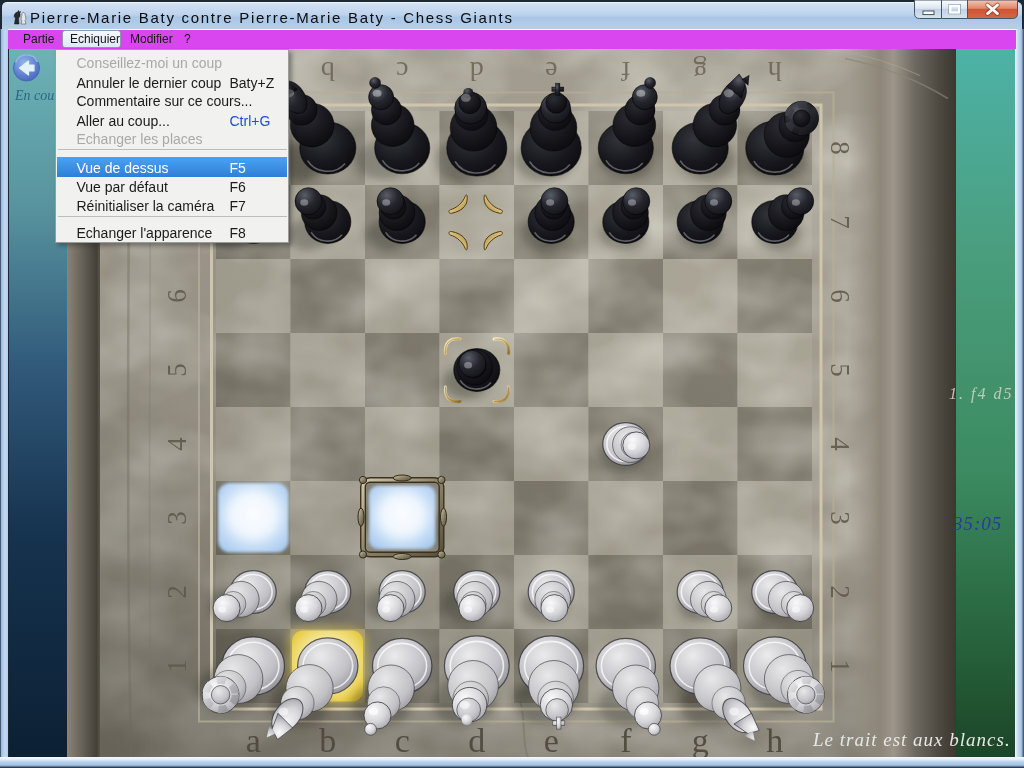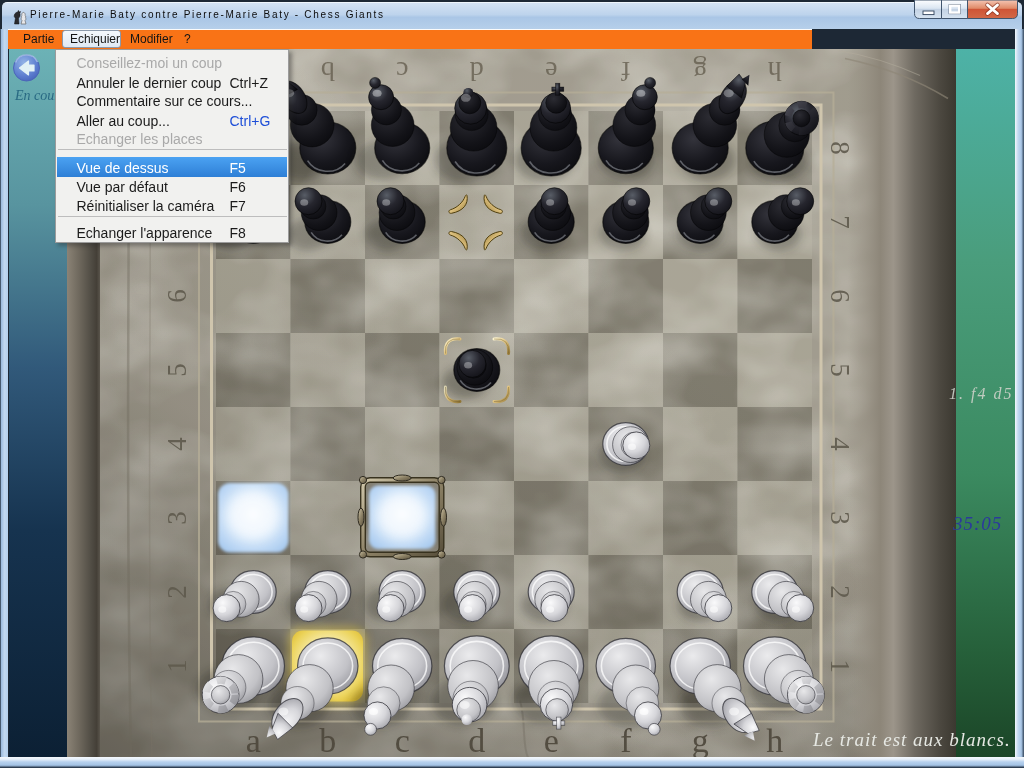--- a/index.html
+++ b/index.html
@@ -1,21 +1,21 @@
 <!DOCTYPE html>
 <html><head><meta charset="utf-8"><style>
 html,body{margin:0;padding:0;width:1024px;height:768px;overflow:hidden;
 font-family:"Liberation Sans",sans-serif;background:#1d2835}
 *{box-sizing:border-box}
 #win{position:absolute;inset:0;background:#1d2835;border-radius:6px 6px 0 0}
 #titlebar{position:absolute;left:2px;top:2px;width:1020px;height:26.5px;
 background:linear-gradient(180deg,#d3e2f4 0%,#bdd3ec 45%,#aac6e6 55%,#b6cfea 100%);
 border-radius:5px 5px 0 0;border-top:1px solid #eef5fc}
-#title{position:absolute;left:28px;top:6px;font-size:10px;letter-spacing:1.7px;color:#0c0c0c}
-#menubar{position:absolute;left:8px;top:28.5px;width:804px;height:20px;background:#f97316;
+#title{position:absolute;left:28px;top:6px;font-size:15px;letter-spacing:1.7px;color:#0c0c0c}
+#menubar{position:absolute;left:8px;top:28.5px;width:1008px;height:20px;background:#d946ef;
 border-top:1px solid #fbfbfb;font-size:12px;z-index:20}
 .mi{position:absolute;top:1px;height:17px;line-height:17px;color:#151515}
 #echi{position:absolute;left:54px;top:0.5px;width:59px;height:18px;line-height:17px;text-align:right;
 background:linear-gradient(#f4f8fc,#dfe9f4);border:1px solid #8b99ab;border-radius:3px;color:#151515}
 #lborder{position:absolute;left:0;top:28.5px;width:8px;height:731.5px;
 background:linear-gradient(90deg,#46586d 0%,#46586d 6%,#9dbbdd 16%,#c2d8f0 55%,#b4cfec 100%)}
 #rborder{position:absolute;left:1015px;top:28.5px;width:9px;height:731.5px;
 background:linear-gradient(90deg,#f2f7fc 0%,#c2d8f0 35%,#a9c6e6 70%,#33455a 100%)}
 #bborder{position:absolute;left:0;top:757px;width:1024px;height:11px;
 background:linear-gradient(180deg,#f4f8fd 0%,#e9f1fa 20%,#b7d1ee 45%,#a3c2e4 75%,#2c3b4e 96%)}
@@ -656,21 +656,21 @@
           <stop offset="0.55" stop-color="#5e7fd0"></stop>
 <stop offset="1" stop-color="#3a57b0"></stop>
         </radialGradient>
 <path d="M 19.5,67.5 L 28.5,60.5 L 28.5,64.6 L 34,64.6 L 34,70.4 L 28.5,70.4 L 28.5,74.5 Z" fill="#e2f2f6" stroke="#e2f2f6" stroke-width="1.2" stroke-linejoin="round"></path>
 </svg>
 </div>
 <div style="position:absolute;left:54.5px;top:48.5px;width:234px;height:194px;background:#f1f1ef;border:1px solid #9b9b9b;box-shadow:3px 3px 4px rgba(40,40,40,0.4);font-size:14px;z-index:30">
       <div style="position:absolute;left:1px;top:107.5px;width:230px;height:19.5px;background:linear-gradient(#4ba2f2,#2e7fd6)"></div>
       <div style="position:absolute;left:21px;top:4px;height:19px;line-height:19px;color:#a9a9a9">Conseillez-moi un coup</div>
       <div style="position:absolute;left:21px;top:24px;height:19px;line-height:19px;color:#1b1b1b">Annuler le dernier coup</div>
-      <div style="position:absolute;left:174px;top:24px;height:19px;line-height:19px;color:#1b1b1b">Ctrl+Z</div>
+      <div style="position:absolute;left:174px;top:24px;height:19px;line-height:19px;color:#1b1b1b">Baty+Z</div>
       <div style="position:absolute;left:21px;top:42px;height:19px;line-height:19px;color:#1b1b1b">Commentaire sur ce cours...</div>
       <div style="position:absolute;left:21px;top:62px;height:19px;line-height:19px;color:#1b1b1b">Aller au coup...</div>
       <div style="position:absolute;left:174px;top:62px;height:19px;line-height:19px;color:#1d4ed8">Ctrl+G</div>
       <div style="position:absolute;left:21px;top:80px;height:19px;line-height:19px;color:#a9a9a9">Echanger les places</div>
       <div style="position:absolute;left:2px;top:99.5px;width:229px;height:1px;background:#bdbdbd"></div>
       <div style="position:absolute;left:21px;top:109px;height:19px;line-height:19px;color:#ffffff">Vue de dessus</div>
       <div style="position:absolute;left:174px;top:109px;height:19px;line-height:19px;color:#ffffff">F5</div>
       <div style="position:absolute;left:21px;top:128px;height:19px;line-height:19px;color:#1b1b1b">Vue par défaut</div>
       <div style="position:absolute;left:174px;top:128px;height:19px;line-height:19px;color:#1b1b1b">F6</div>
       <div style="position:absolute;left:21px;top:147px;height:19px;line-height:19px;color:#1b1b1b">Réinitialiser la caméra</div>

